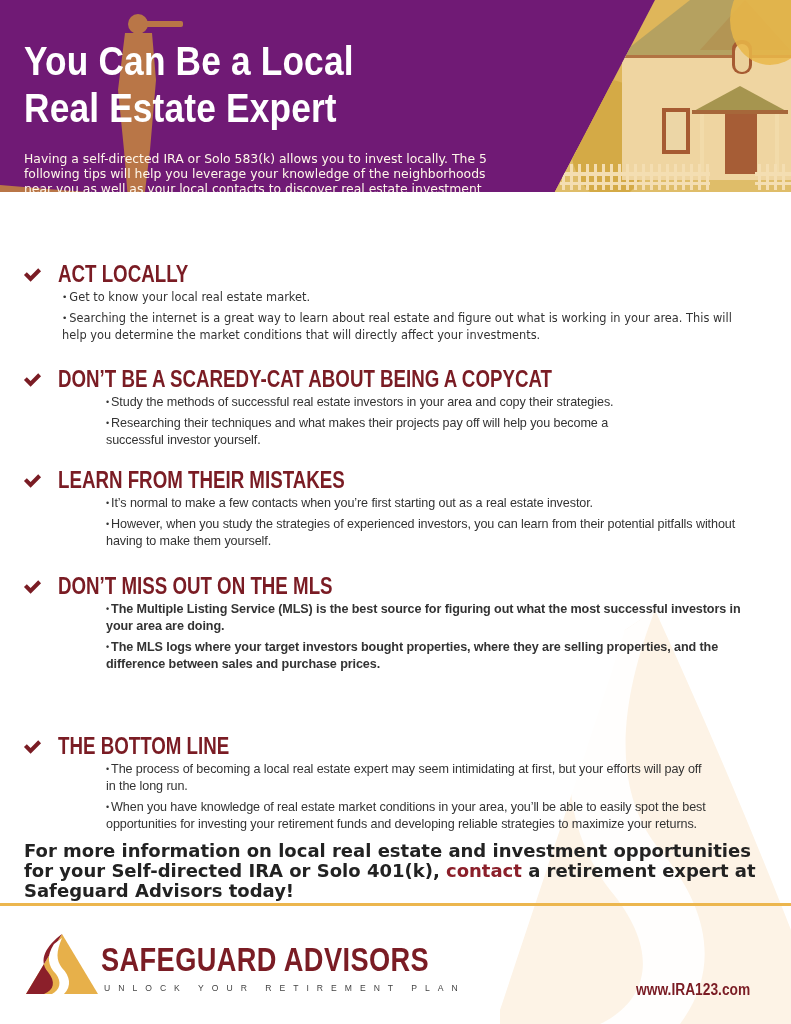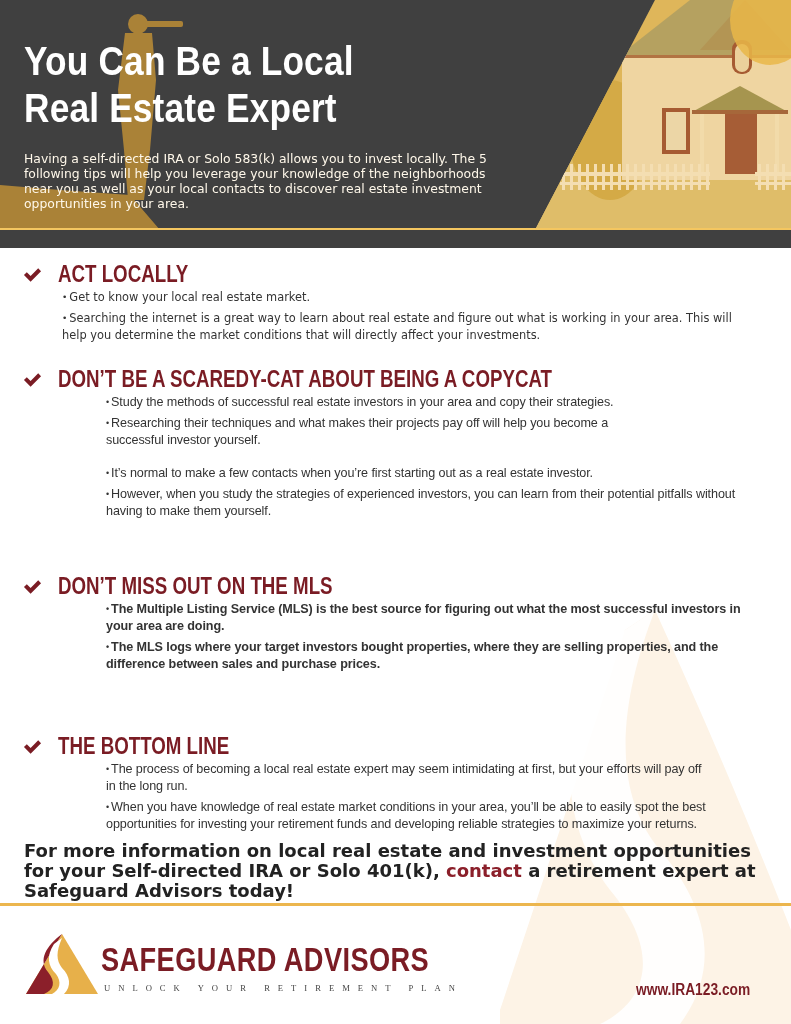--- a/index.html
+++ b/index.html
@@ -1,22 +1,22 @@
 <!DOCTYPE html>
 <html><head>
 <meta charset="utf-8">
 <style>
   * { box-sizing: border-box; margin: 0; padding: 0; }
   html, body { width: 791px; height: 1024px; overflow: hidden; background: #ffffff; }
   body { position: relative; font-family: "DejaVu Sans", sans-serif; color: #333333; }
 
   
   .hero {
-    position: absolute; left: 0; top: 0; width: 791px; height: 248px;
-    background: #404040; overflow: hidden;
+    position: absolute; left: 0; top: 0; width: 791px; height: 192px;
+    background: #701a75; overflow: hidden;
   }
   .hero-bottom-line { position: absolute; left: 0; top: 228px; width: 791px; height: 2px; background: #f4c660; }
   .hero-photo {
     position: absolute; left: 0; top: 0; width: 791px; height: 230px;
   }
   .silhouette { position: absolute; left: 0; top: 0; width: 200px; height: 230px; }
   .hero-title {
     position: absolute; left: 24px; top: 38px; width: 470px;
     font-family: "Liberation Sans", sans-serif; font-weight: bold;
     font-size: 41px; line-height: 47px; color: #ffffff;
@@ -62,21 +62,21 @@
   .logo { position: absolute; left: 24px; top: 930px; width: 360px; height: 70px; }
   .logo-mark { position: absolute; left: 0; top: 2px; width: 76px; height: 62px; }
   .logo-name {
     position: absolute; left: 77px; top: 10px;
     font-family: "Liberation Sans", sans-serif; font-weight: bold;
     font-size: 34px; line-height: 38px; color: #7a1c24;
     transform: scaleX(0.8); transform-origin: left top; white-space: nowrap; letter-spacing: 0.5px;
   }
   .logo-tag {
     position: absolute; left: 80px; top: 53px;
-    font-family: Liberation Serif, serif; font-size: 8.6px; line-height: 10px;
+    font-family: Liberation Sans, sans-serif; font-size: 8.6px; line-height: 10px;
     letter-spacing: 8px; color: #444444; white-space: nowrap;
   }
   .site-url {
     position: absolute; left: 636px; top: 980px;
     font-family: "Liberation Sans", sans-serif; font-weight: bold;
     font-size: 16px; line-height: 20px; color: #7a1c24;
     transform: scaleX(0.86); transform-origin: left top;
   }
 </style>
 </head>
@@ -191,20 +191,26 @@
       </svg>
     <div class="sec-title">DON’T BE A SCAREDY-CAT ABOUT BEING A COPYCAT</div>
   </div>
   <div class="bullets" style="width:600px;">
     <div class="bullet"><span class="dot">•</span><span>Study the methods of successful real estate investors in your area and copy their strategies.</span></div>
     <div class="bullet"><span class="dot">•</span><span>Researching their techniques and what makes their projects pay off will help you become a successful investor yourself.</span></div>
   </div>
 </div>
 
 <div class="section narrow" style="top:465px;">
+  <div class="sec-head">
+    <svg class="check-icon" viewBox="0 0 20 16">
+        <path d="M1,8 L4,5 L8,9 L16,1 L19,4 L8,15 Z" fill="#7a1c24"></path>
+      </svg>
+    <div class="sec-title">LEARN FROM THEIR MISTAKES</div>
+  </div>
   <div class="bullets" style="width:680px;">
     <div class="bullet"><span class="dot">•</span><span>It’s normal to make a few contacts when you’re first starting out as a real estate investor.</span></div>
     <div class="bullet"><span class="dot">•</span><span>However, when you study the strategies of experienced investors, you can learn from their potential pitfalls without having to make them yourself.</span></div>
   </div>
 </div>
 
 <div class="section narrow" style="top:571px;">
   <div class="sec-head">
     <svg class="check-icon" viewBox="0 0 20 16">
         <path d="M1,8 L4,5 L8,9 L16,1 L19,4 L8,15 Z" fill="#7a1c24"></path>

